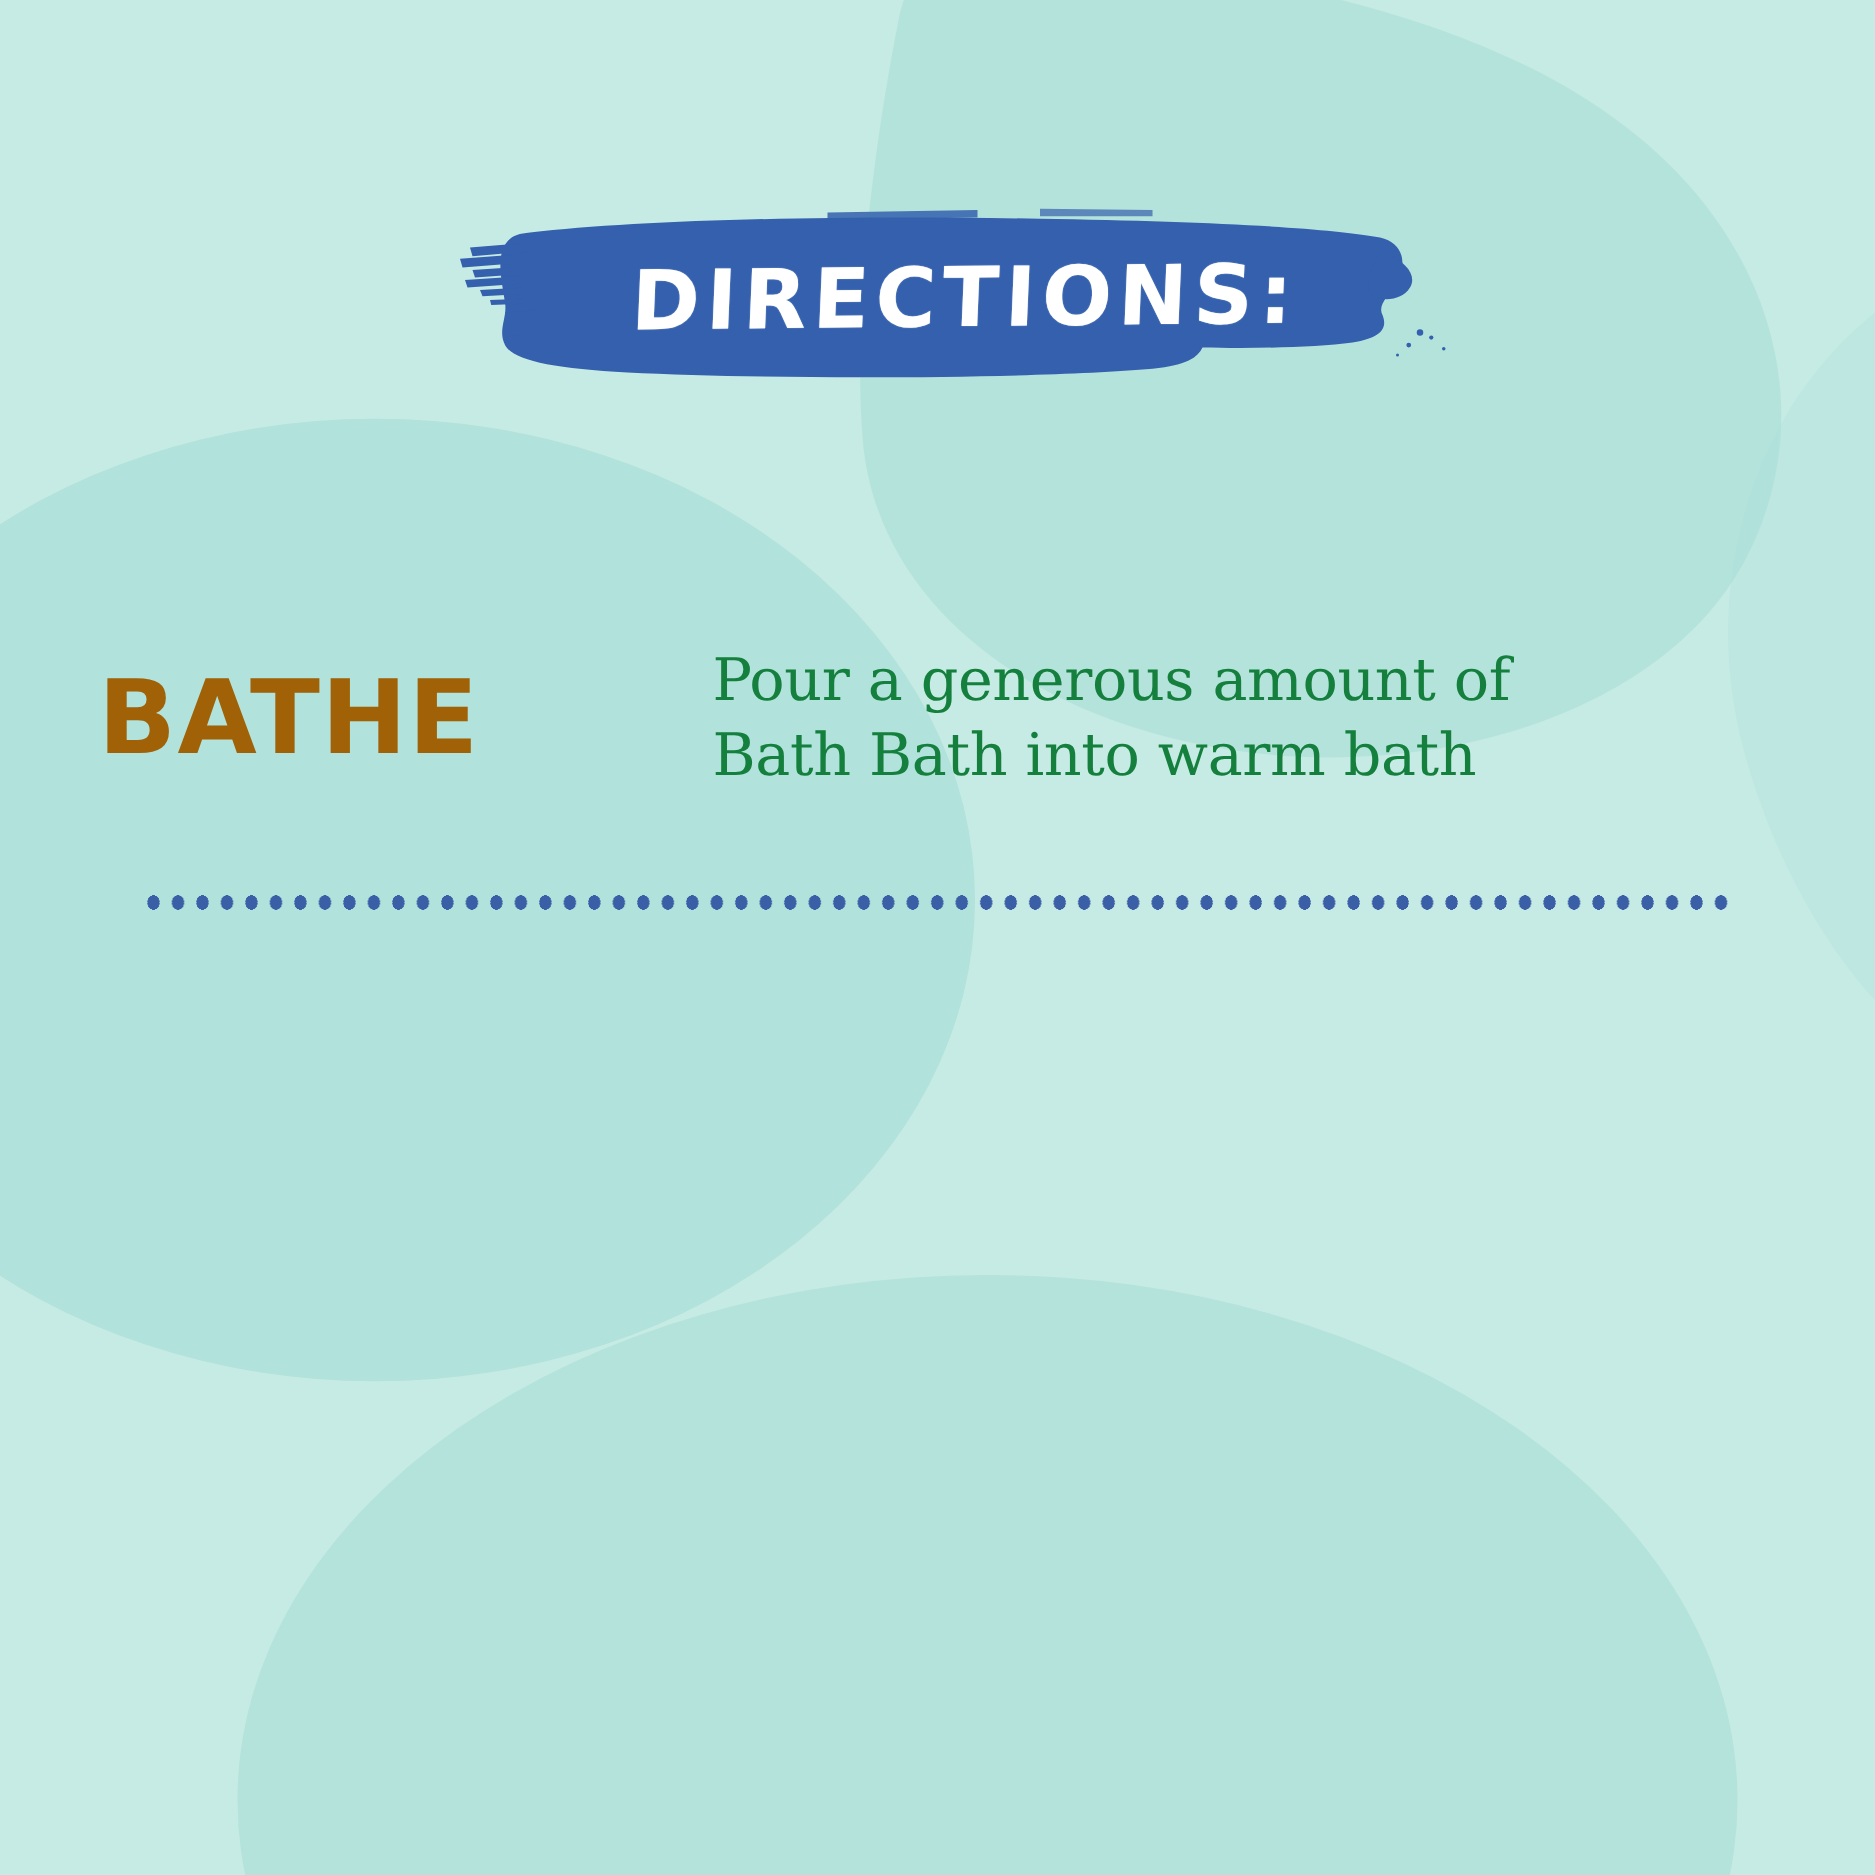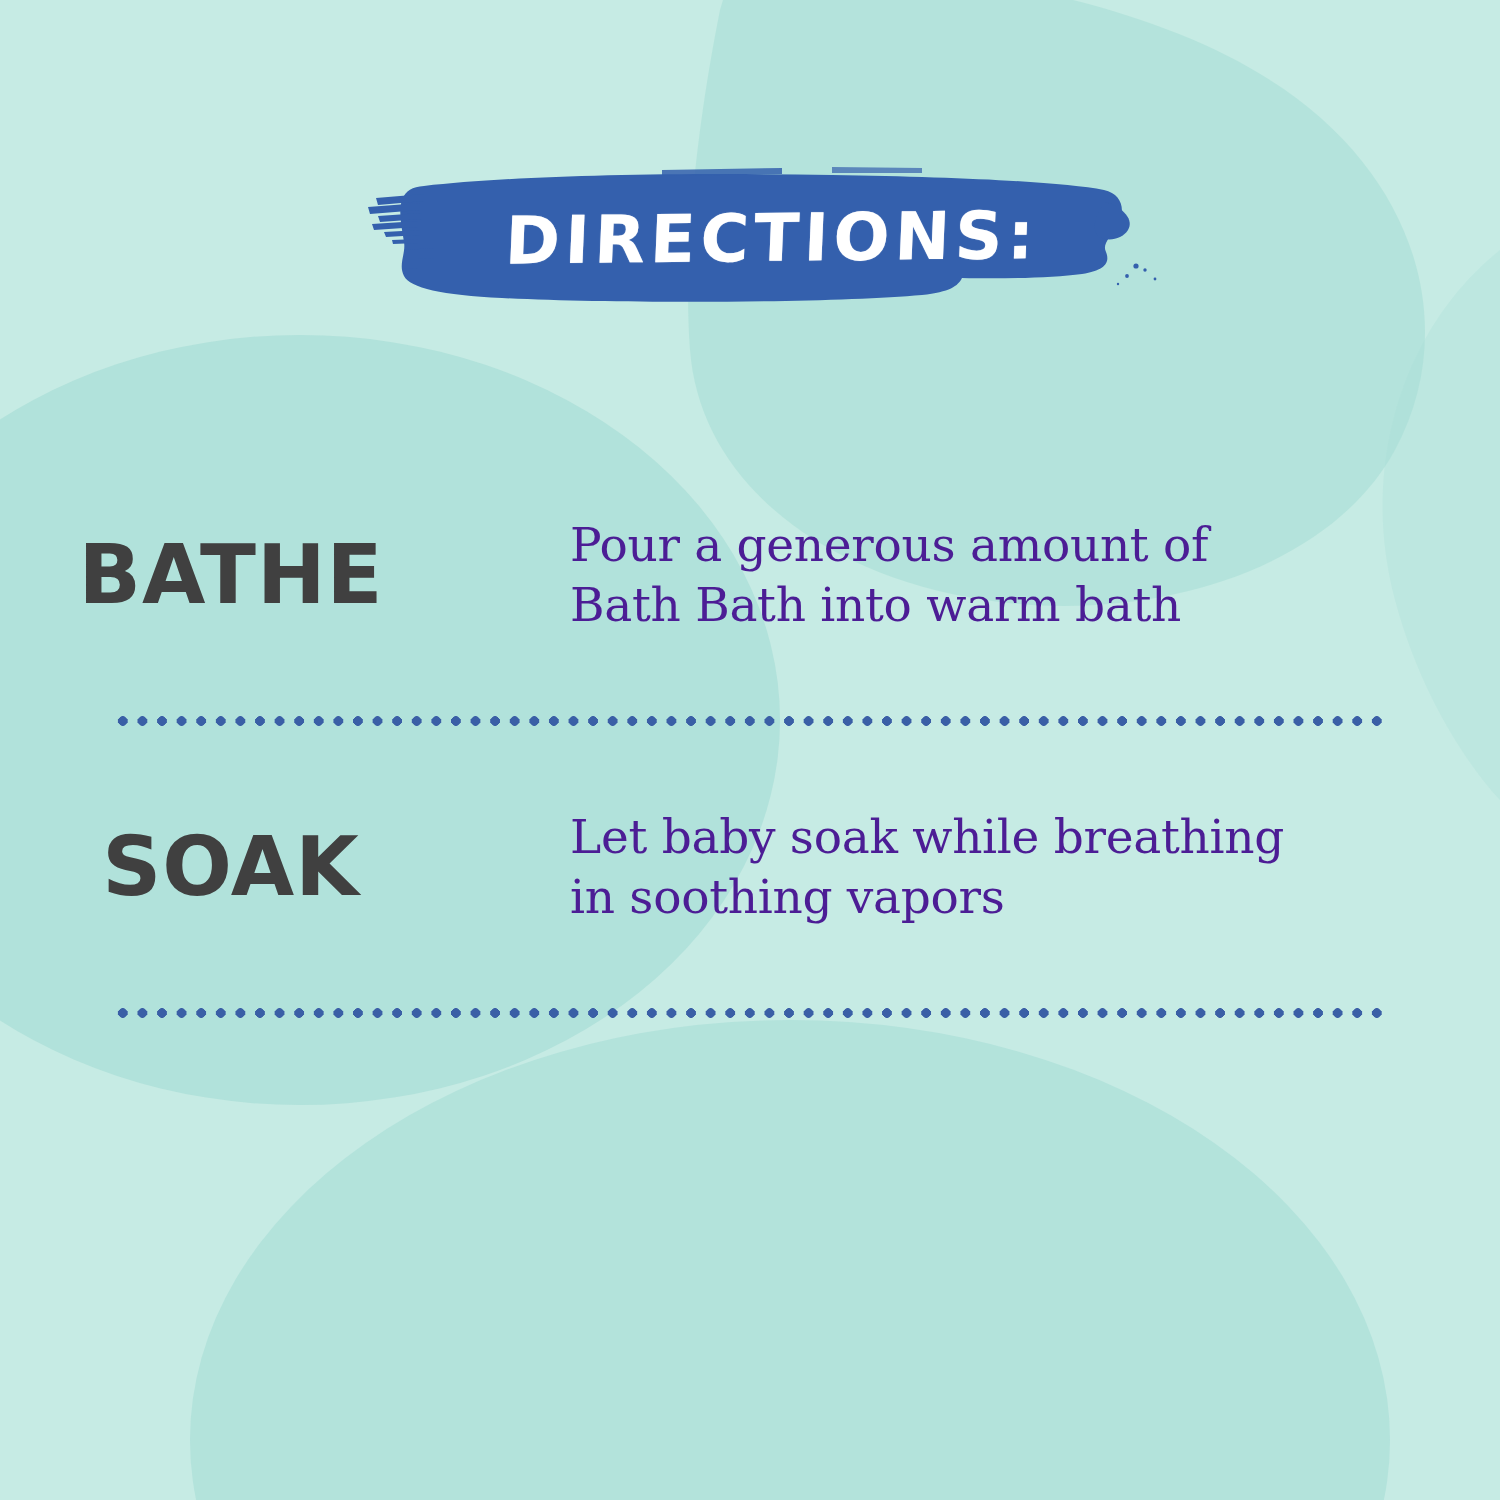--- a/index.html
+++ b/index.html
@@ -80,36 +80,36 @@
     position: relative;
     display: flex;
     align-items: center;
     height: 290px;
   }
 
   .step-label {
     width: 470px;
     flex: 0 0 470px;
     text-align: center;
-    color: #404040;
+    color: #a16207;
     font-family: "DejaVu Sans", sans-serif;
     font-size: 82px;
     font-weight: 700;
     letter-spacing: 1px;
     line-height: 1;
     padding-right: 8px;
     box-sizing: border-box;
   }
 
   .step-desc {
     flex: 1 1 auto;
     padding-left: 100px;
     padding-right: 70px;
     box-sizing: border-box;
-    color: #4c1d95;
+    color: #15803d;
     font-family: "DejaVu Serif", serif;
     font-size: 47px;
     font-weight: 400;
     line-height: 1.28;
     letter-spacing: -0.3px;
   }
 
   .step-desc .line {
     display: block;
     white-space: nowrap;
@@ -193,27 +193,20 @@
     <div class="step-row">
       <div class="step-label">BATHE</div>
       <div class="step-desc">
         <span class="line">Pour a generous amount of</span>
         <span class="line">Bath Bath into warm bath</span>
       </div>
     </div>
 
     <div class="divider"></div>
 
-    <div class="step-row">
-      <div class="step-label">SOAK</div>
-      <div class="step-desc">
-        <span class="line">Let baby soak while breathing</span>
-        <span class="line">in soothing vapors</span>
-      </div>
-    </div>
 
     <div class="divider"></div>
 
     <div class="step-row">
     </div>
 
   </div>
 </div>
 
 </body></html>

